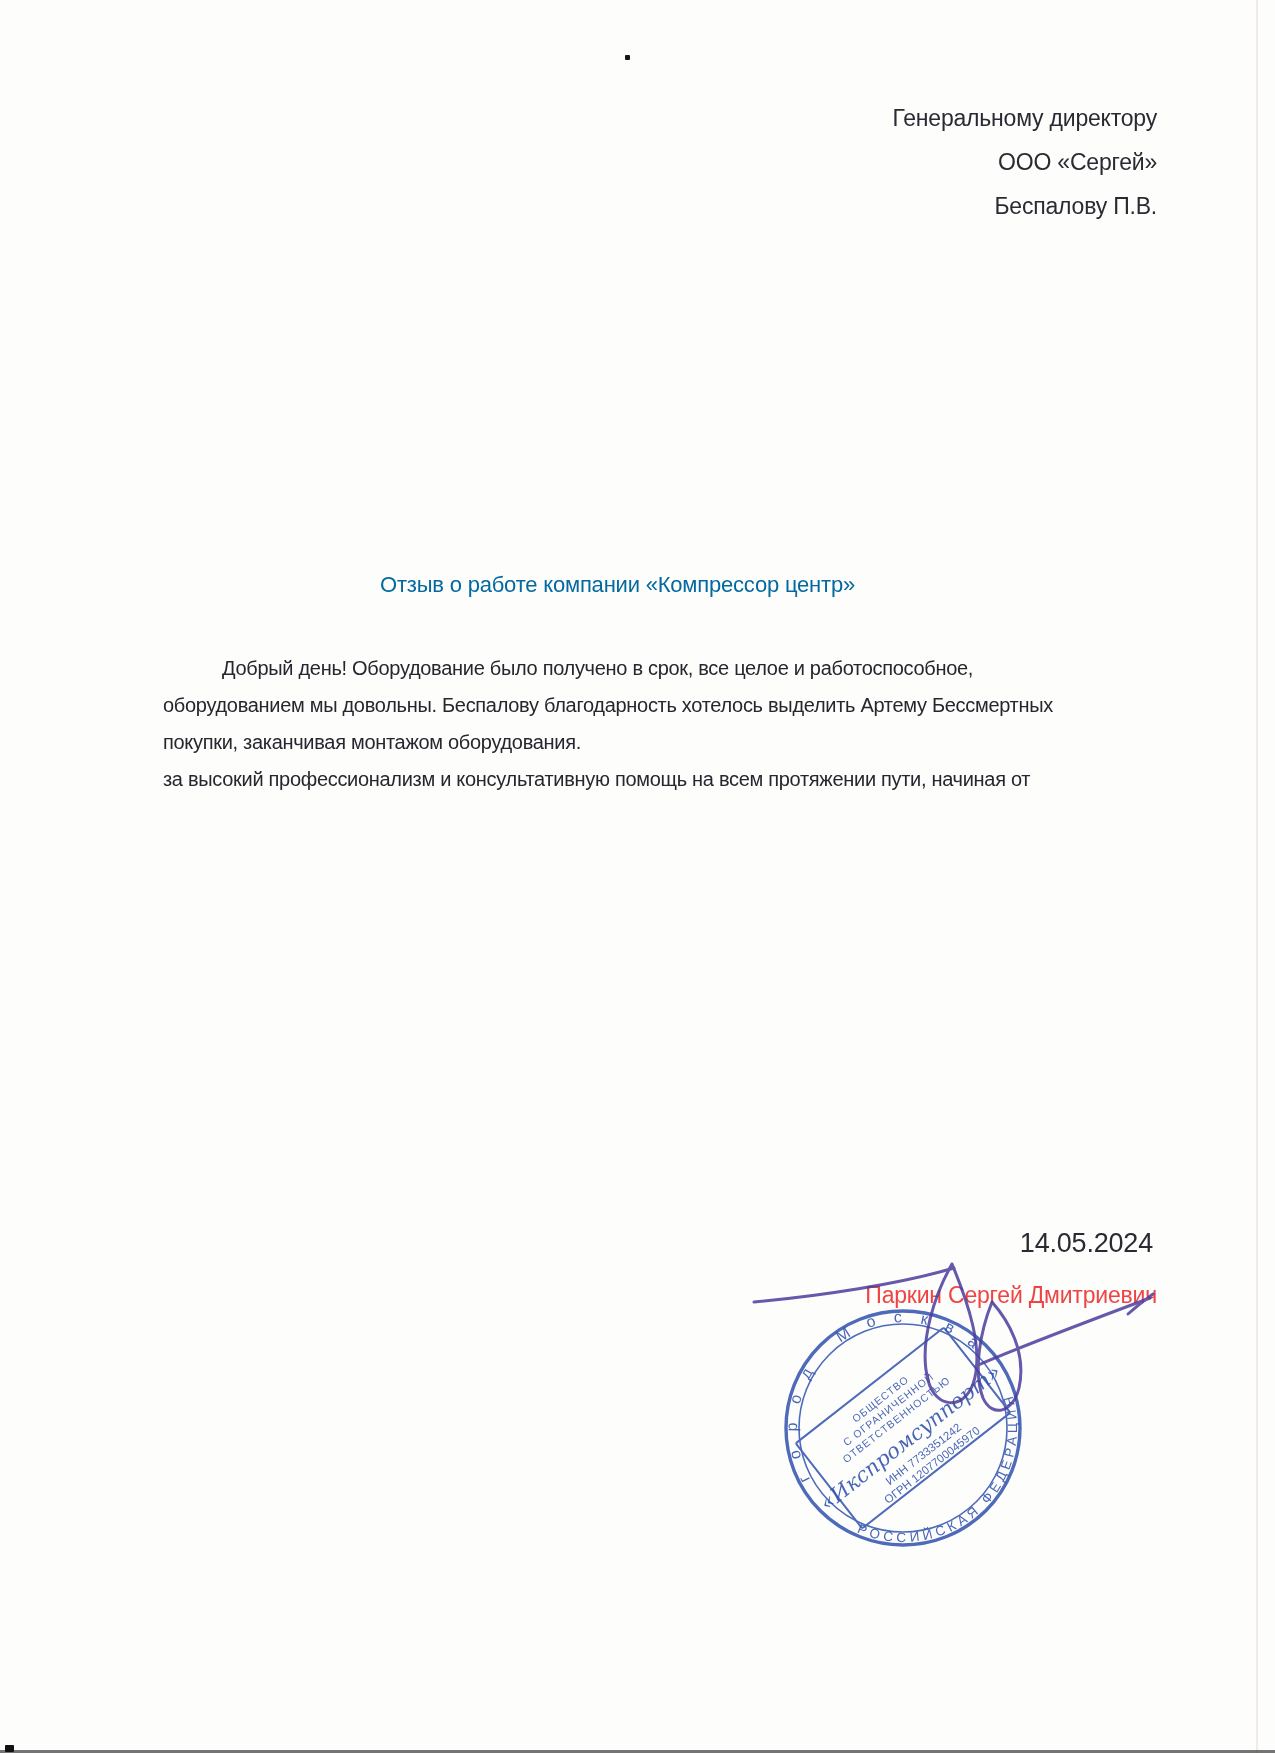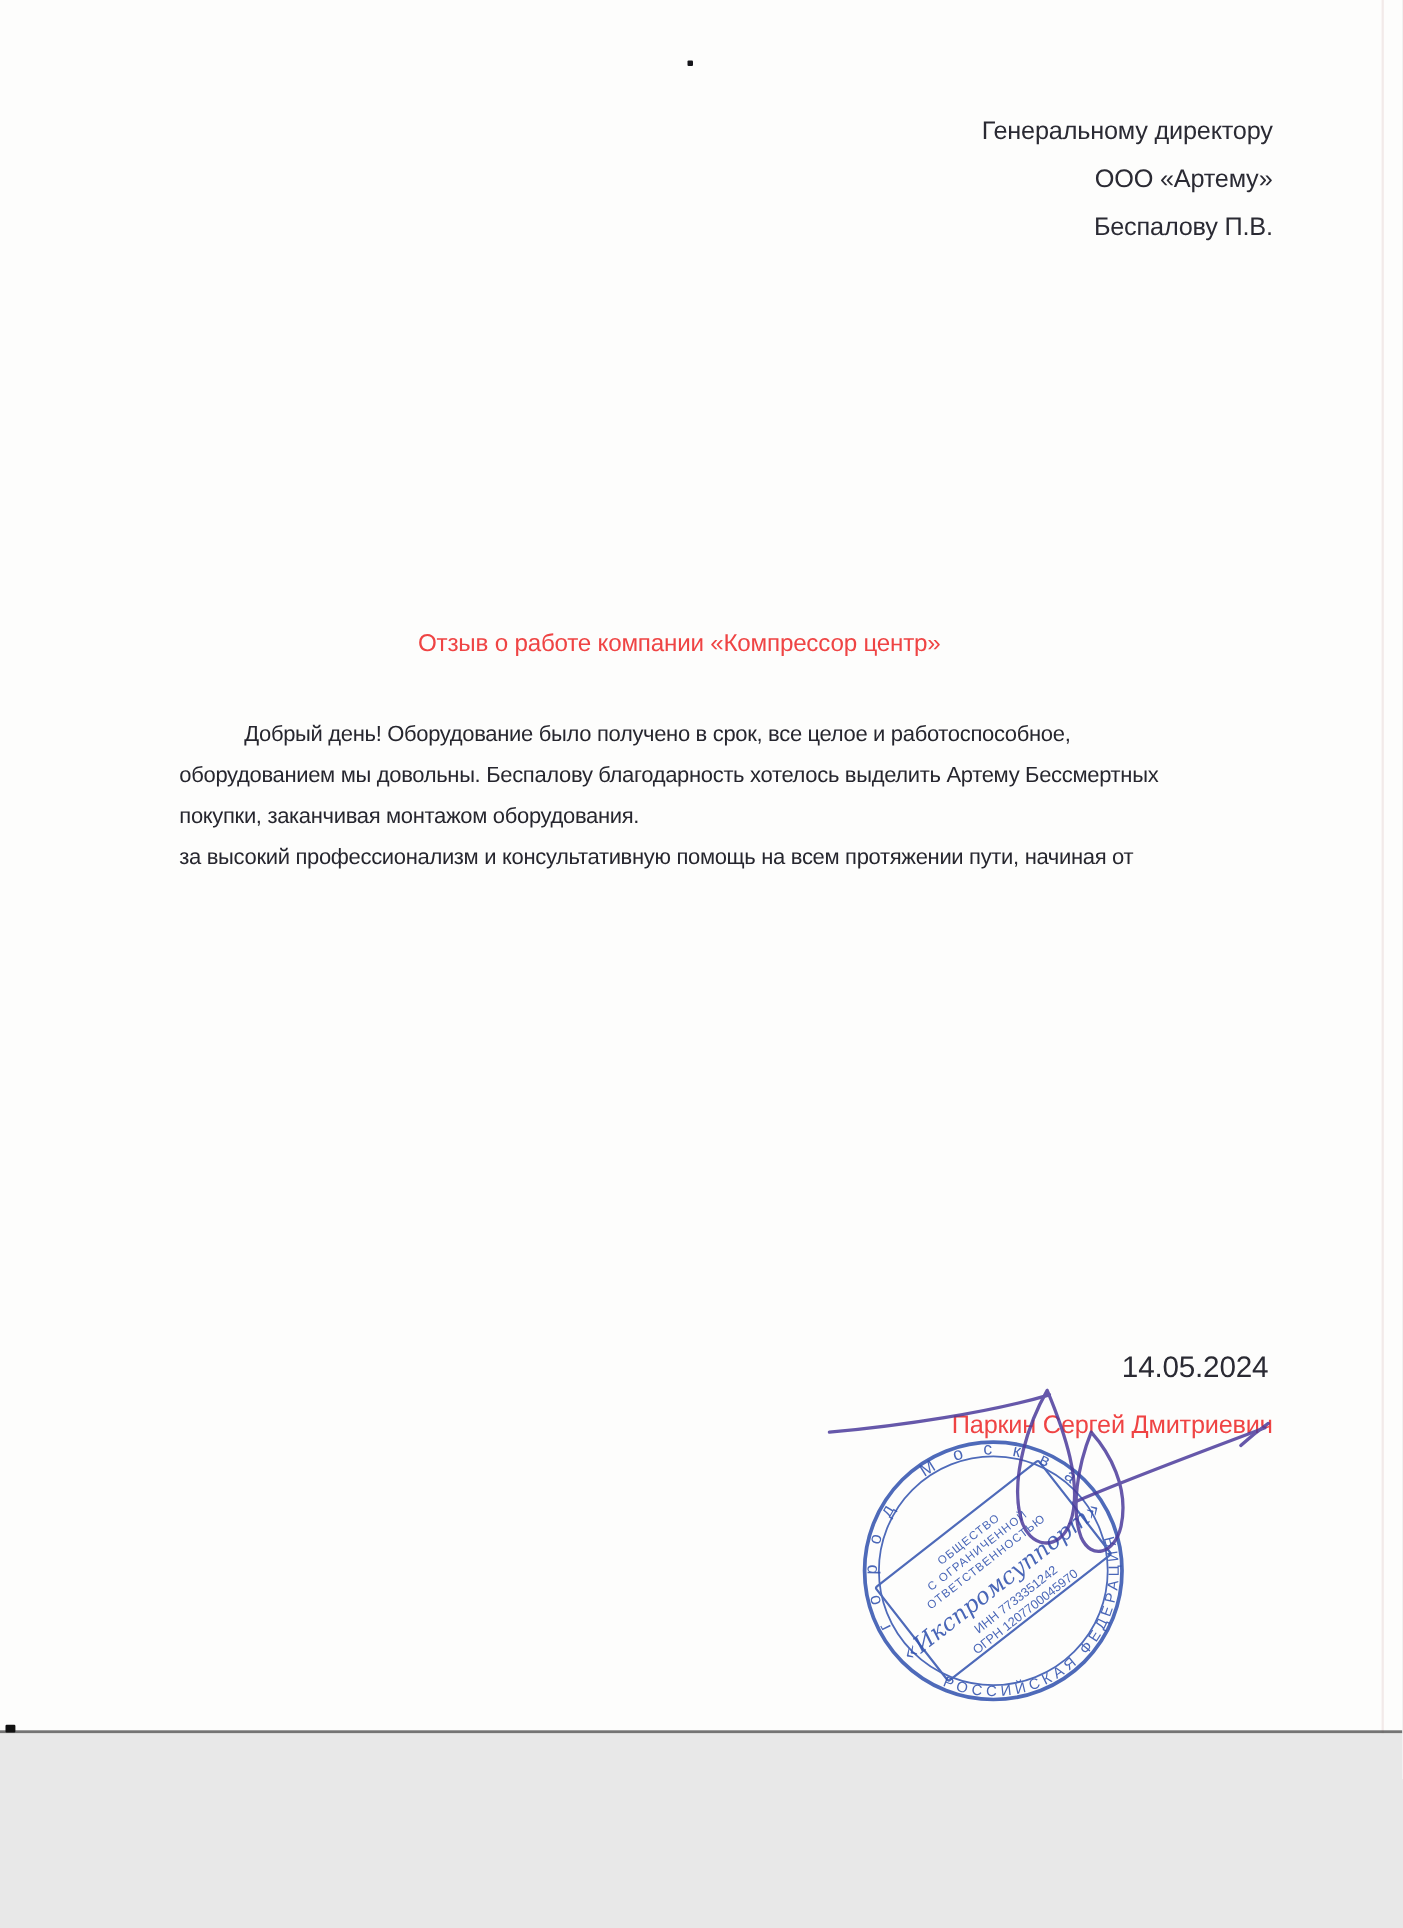--- a/index.html
+++ b/index.html
@@ -1,18 +1,18 @@
 <!DOCTYPE html>
 <html><head>
 <meta charset="utf-8">
 <style>
   html,body{margin:0;padding:0;background:#e8e8e8;}
   .page{
     position:relative;
-    width:1275px;height:1576px;
+    width:1275px;height:1753px;
     margin:0 auto;
     background:#fdfdfc;
     overflow:hidden;
     font-family:"Liberation Sans", sans-serif;
     color:#26262e;
   }
   
   .recipient{
     position:absolute;
     top:96px;right:118px;
@@ -22,21 +22,21 @@
     line-height:44px;
     color:#2a2a33;
   }
   
   .letter-title{
     position:absolute;
     top:572px;left:0;right:40px;
     text-align:center;
     font-size:22px;
     letter-spacing:-0.2px;
-    color:#ef4444;
+    color:#0369a1;
   }
   
   .body-text{
     position:absolute;
     top:650px;left:163px;
     font-size:20px;
     letter-spacing:-0.3px;
     line-height:37px;
     color:#26262e;
     white-space:nowrap;
@@ -78,21 +78,21 @@
 </style>
 </head>
 <body>
 
 <div class="page">
 
   <div class="speck"></div>
 
   <div class="recipient">
     <div>Генеральному директору</div>
-    <div>ООО «Артему»</div>
+    <div>ООО «Сергей»</div>
     <div>Беспалову П.В.</div>
   </div>
 
   <div class="letter-title">Отзыв о работе компании «Компрессор центр»</div>
 
   <div class="body-text">
     <div class="line first">Добрый день! Оборудование было получено в срок, все целое и работоспособное,</div>
     <div class="line">оборудованием мы довольны. Беспалову благодарность хотелось выделить Артему Бессмертных</div>
     <div class="line">покупки, заканчивая монтажом оборудования.</div>
     <div class="line">за высокий профессионализм и консультативную помощь на всем протяжении пути, начиная от</div>

